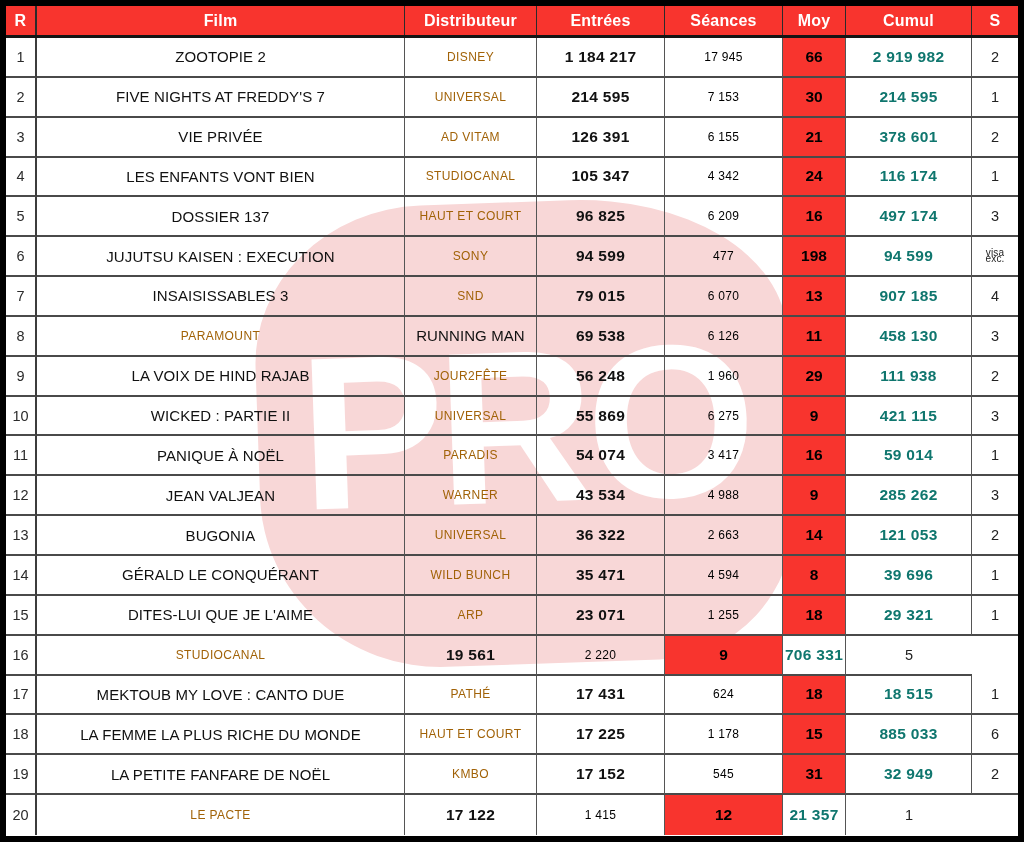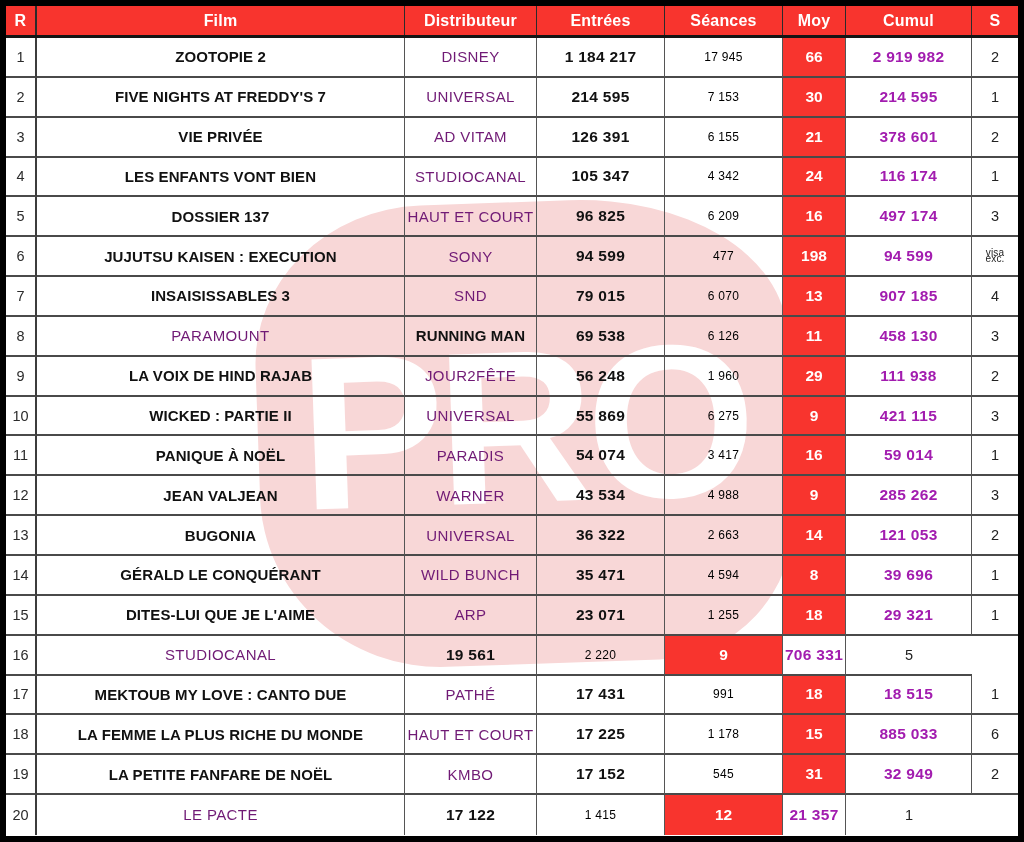--- a/index.html
+++ b/index.html
@@ -76,26 +76,26 @@
     justify-content: center;
     border-right: 1.5px solid #555555;
     border-bottom: 2px solid #4a4a4a;
     background: transparent;
     text-align: center;
   }
   .tr:last-child .td { border-bottom: none; }
   .td:last-child { border-right: none; }
 
   .c-rank  { font-size: 14.5px; color: #2b2b2b; border-right: 2.5px solid #3c3c3c; }
-  .c-film  { font-weight: 700; font-size: 15px; color: #111111; letter-spacing: 0.1px; }
-  .c-dist  { font-size: 15px; color: #701a75; letter-spacing: 0.4px; }
+  .c-film  { font-weight: 400; font-size: 15px; color: #111111; letter-spacing: 0.1px; }
+  .c-dist  { font-size: 12px; color: #a16207; letter-spacing: 0.4px; }
   .c-entries { font-weight: 700; font-size: 15.5px; color: #111111; letter-spacing: 0.3px; }
   .c-screenings { font-size: 12px; color: #000000; letter-spacing: 0.3px; }
-  .c-avg   { background: var(--red, #f8342e); color: #ffffff; font-weight: 700; font-size: 15.5px; }
-  .c-cumul { font-weight: 700; font-size: 15.5px; color: #a21caf; letter-spacing: 0.3px; }
+  .c-avg   { background: var(--red, #f8342e); color: #000000; font-weight: 700; font-size: 15.5px; }
+  .c-cumul { font-weight: 700; font-size: 15.5px; color: #0f766e; letter-spacing: 0.3px; }
   .c-weeks { font-size: 14.5px; color: #222222; }
   .c-weeks.tiny { font-size: 10px; line-height: 0.64; white-space: pre-line; letter-spacing: 0.2px; }
 </style>
 </head>
 <body>
 
 <div class="stage">
 
   <div class="watermark">
     <span class="wm-text">PRO</span>
@@ -271,21 +271,21 @@
           <div class="td c-screenings">2 220</div>
           <div class="td c-avg">9</div>
           <div class="td c-cumul">706 331</div>
           <div class="td c-weeks">5</div>
         </div>
         <div class="tr grid-row">
           <div class="td c-rank">17</div>
           <div class="td c-film">MEKTOUB MY LOVE : CANTO DUE</div>
           <div class="td c-dist">PATHÉ</div>
           <div class="td c-entries">17 431</div>
-          <div class="td c-screenings">991</div>
+          <div class="td c-screenings">624</div>
           <div class="td c-avg">18</div>
           <div class="td c-cumul">18 515</div>
           <div class="td c-weeks">1</div>
         </div>
         <div class="tr grid-row">
           <div class="td c-rank">18</div>
           <div class="td c-film">LA FEMME LA PLUS RICHE DU MONDE</div>
           <div class="td c-dist">HAUT ET COURT</div>
           <div class="td c-entries">17 225</div>
           <div class="td c-screenings">1 178</div>

